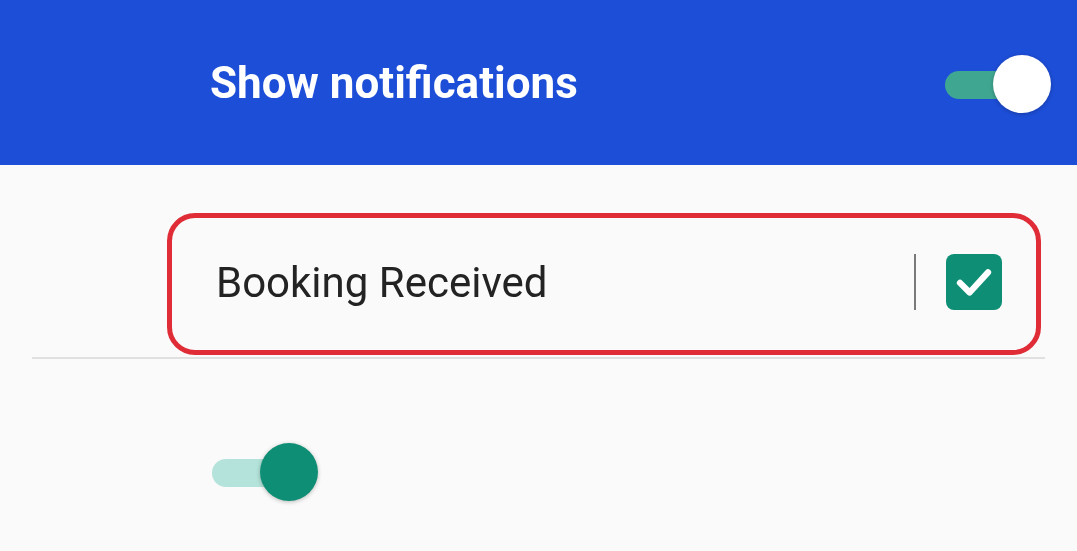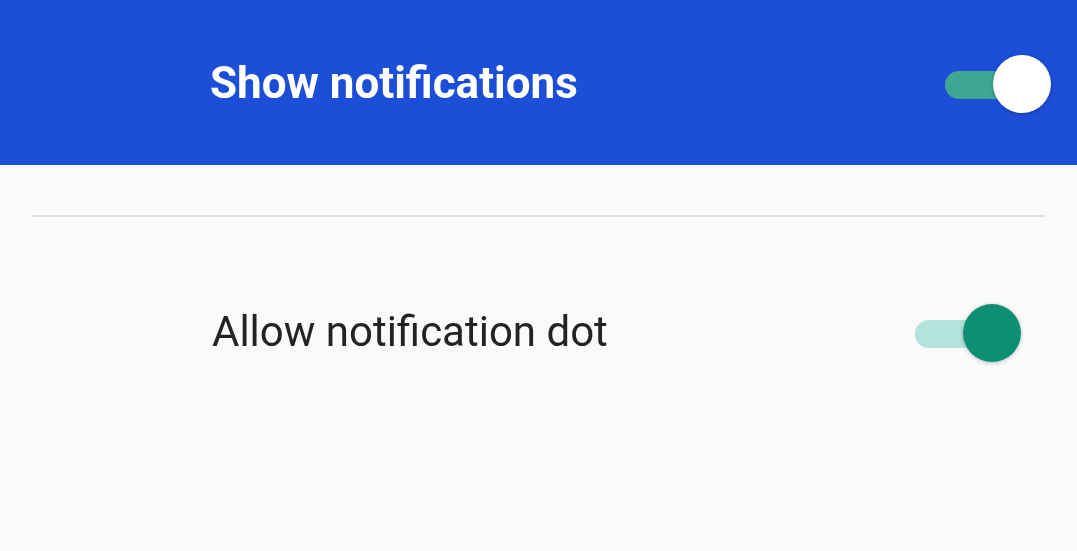--- a/index.html
+++ b/index.html
@@ -131,24 +131,34 @@
 <div class="header">
   <div class="header-title">Show notifications</div>
   <div class="switch-header">
     <div class="track"></div>
     <div class="thumb"></div>
   </div>
 </div>
 
 <div class="body-section">
 
+  <div class="highlight-box">
+    <div class="item-label">Booking Received</div>
+    <div class="right-group">
+      <div class="vline"></div>
+      <div class="checkbox">
+        <svg width="42" height="42" viewBox="0 0 24 24">
+          <path d="M4 12.5 L9.5 18 L20 6.5" stroke="#fff" stroke-width="3.6" fill="none" stroke-linecap="round" stroke-linejoin="round"></path>
+        </svg>
+      </div>
+    </div>
+  </div>
 
   <div class="divider"></div>
 
   <div class="row2">
-    <div class="item-label">Allow notification dot</div>
     <div class="switch-green">
       <div class="track"></div>
       <div class="thumb"></div>
     </div>
   </div>
 
 </div>
 
 </body></html>

